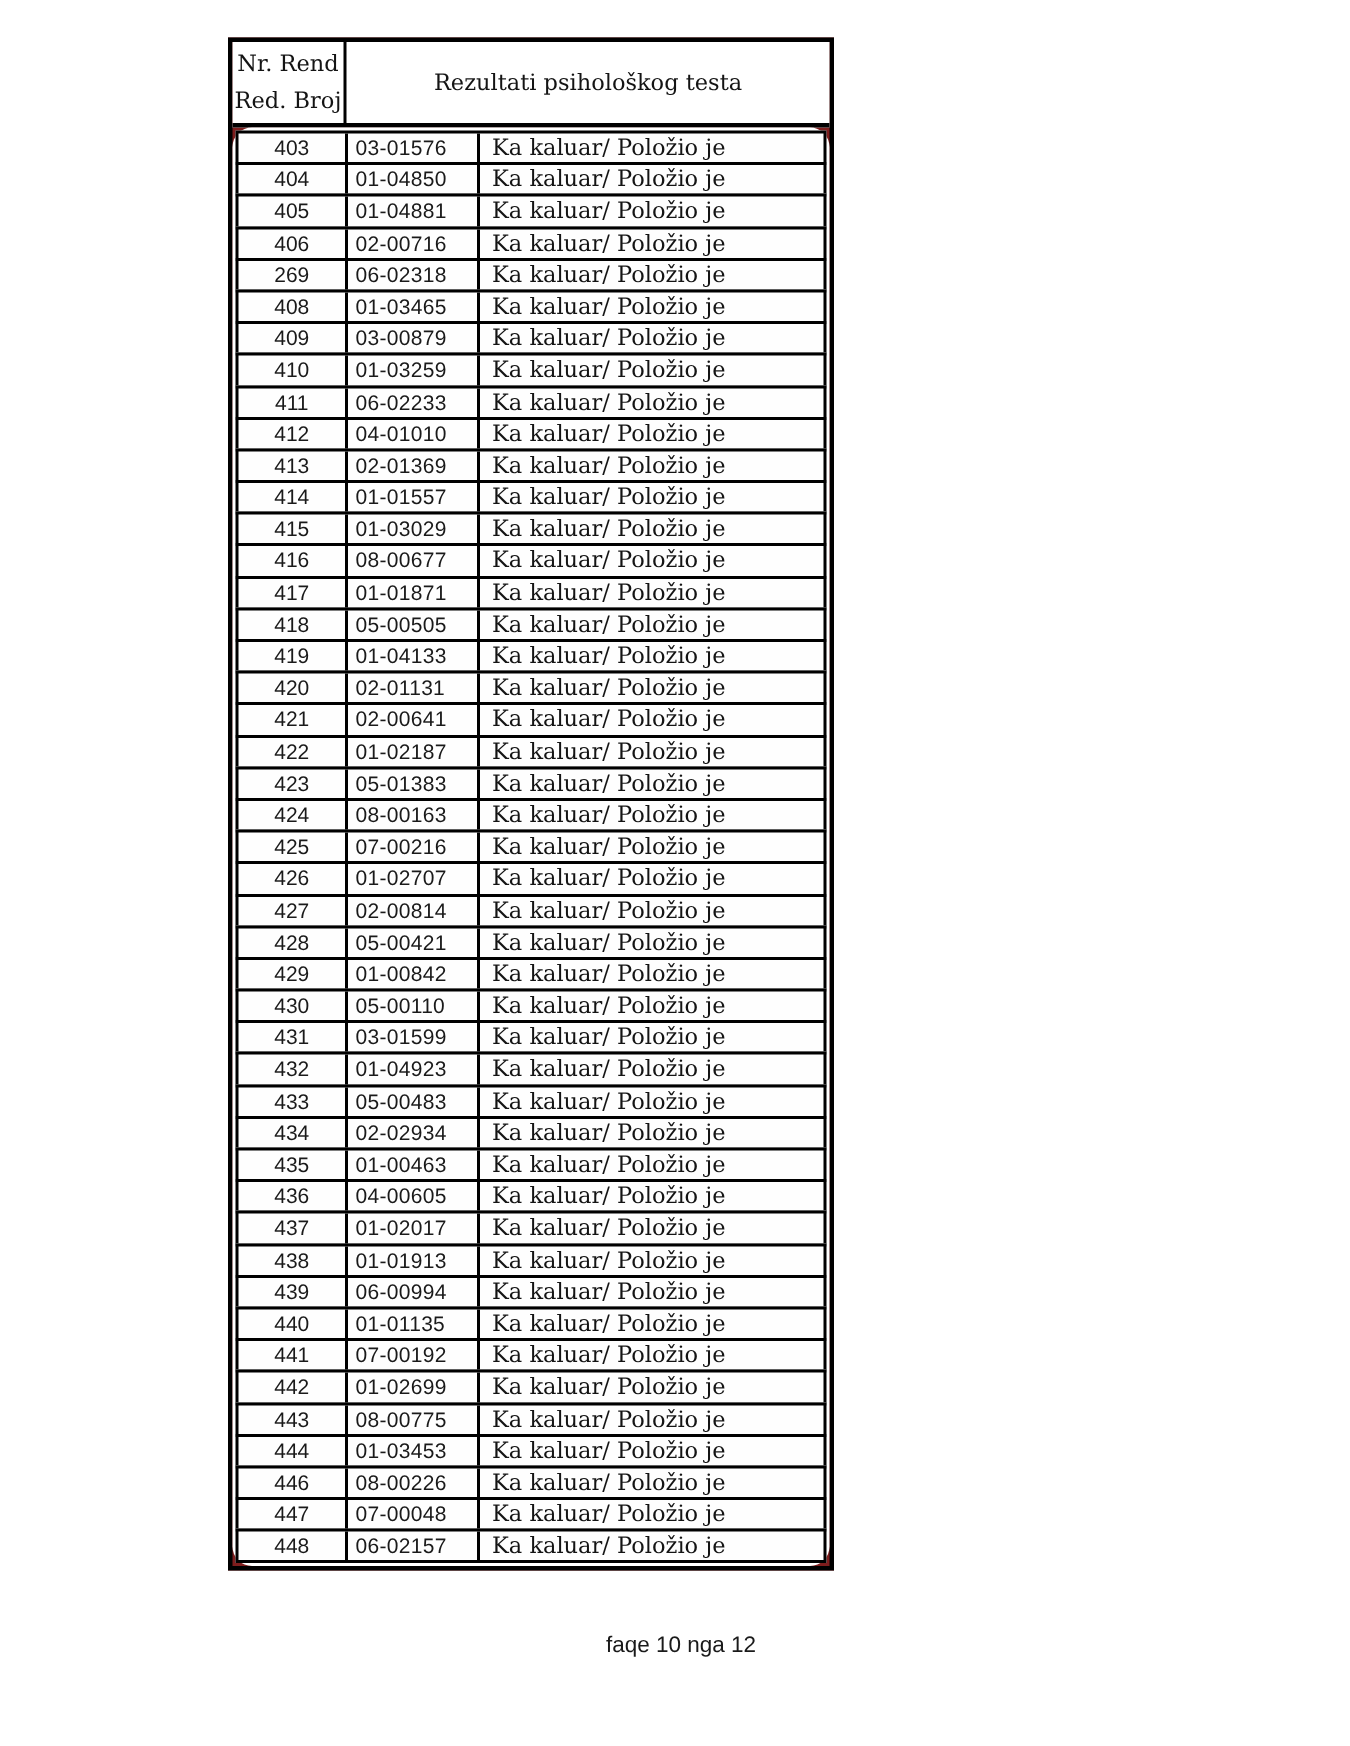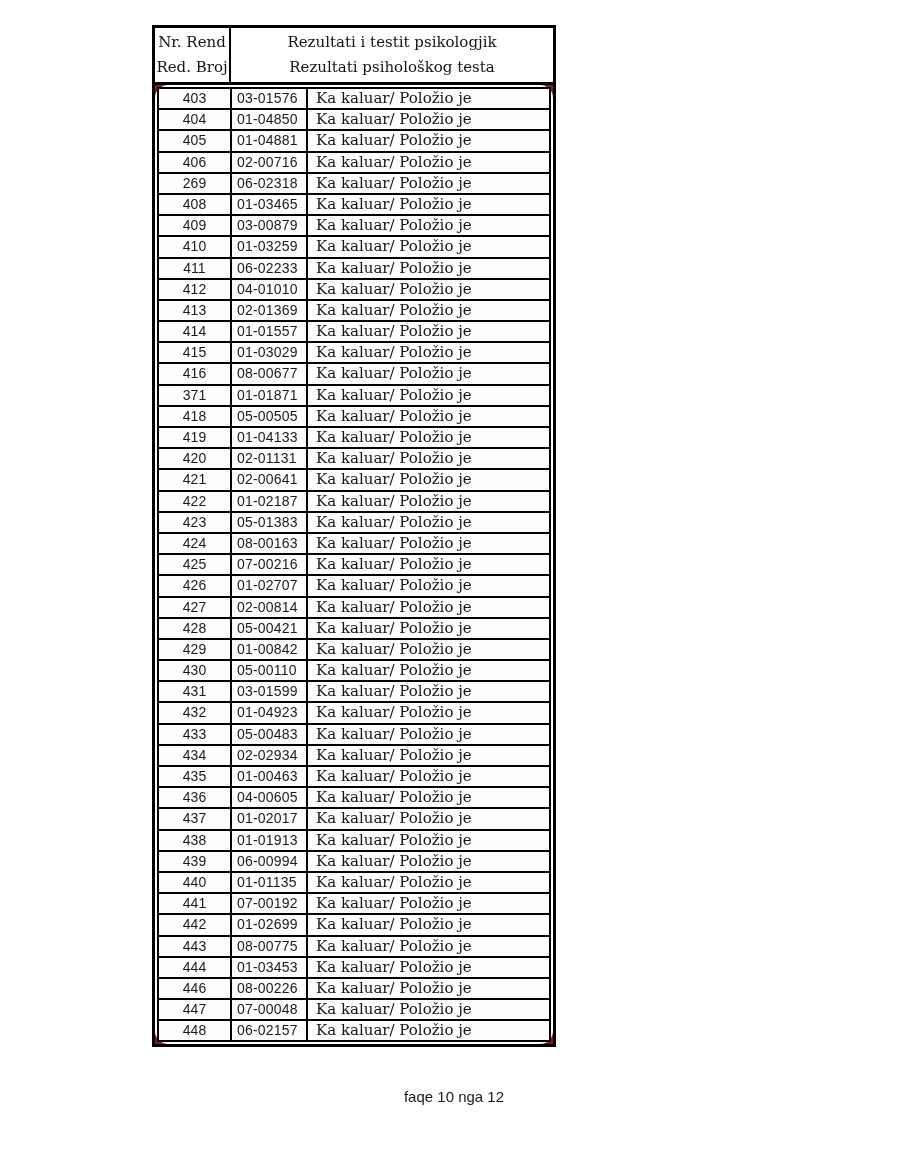--- a/index.html
+++ b/index.html
@@ -69,21 +69,21 @@
   }
   .td-nr {
     width: 73px;
     border-right: 2px solid #000000;
     text-align: center;
     font-family: "Liberation Sans", sans-serif;
     font-size: 14px;
     color: #1a1a1a;
   }
   .td-aplik {
-    width: 76px;
+    width: 88px;
     border-right: 2px solid #000000;
     padding-left: 5px;
     font-family: "Liberation Sans", sans-serif;
     font-size: 14px;
     letter-spacing: 0.2px;
     color: #1a1a1a;
   }
   .td-rez {
     flex: 1;
     padding-left: 8px;
@@ -110,21 +110,20 @@
 <div class="page">
 
   <div class="doc-table">
 
     <div class="thead">
       <div class="th th-1">
         <div>Nr. Rend</div>
         <div>Red. Broj</div>
       </div>
       <div class="th th-3">
-        <div>Rezultati i testit psikologjik</div>
         <div>Rezultati psihološkog testa</div>
       </div>
     </div>
 
     <div class="tbody">
         <div class="trow">
     <div class="td td-nr">403</div>
     <div class="td td-aplik">03-01576</div>
     <div class="td td-rez">Ka kaluar/ Položio je</div>
   </div>
@@ -187,21 +186,21 @@
     <div class="td td-nr">415</div>
     <div class="td td-aplik">01-03029</div>
     <div class="td td-rez">Ka kaluar/ Položio je</div>
   </div>
         <div class="trow">
     <div class="td td-nr">416</div>
     <div class="td td-aplik">08-00677</div>
     <div class="td td-rez">Ka kaluar/ Položio je</div>
   </div>
         <div class="trow">
-    <div class="td td-nr">371</div>
+    <div class="td td-nr">417</div>
     <div class="td td-aplik">01-01871</div>
     <div class="td td-rez">Ka kaluar/ Položio je</div>
   </div>
         <div class="trow">
     <div class="td td-nr">418</div>
     <div class="td td-aplik">05-00505</div>
     <div class="td td-rez">Ka kaluar/ Položio je</div>
   </div>
         <div class="trow">
     <div class="td td-nr">419</div>

